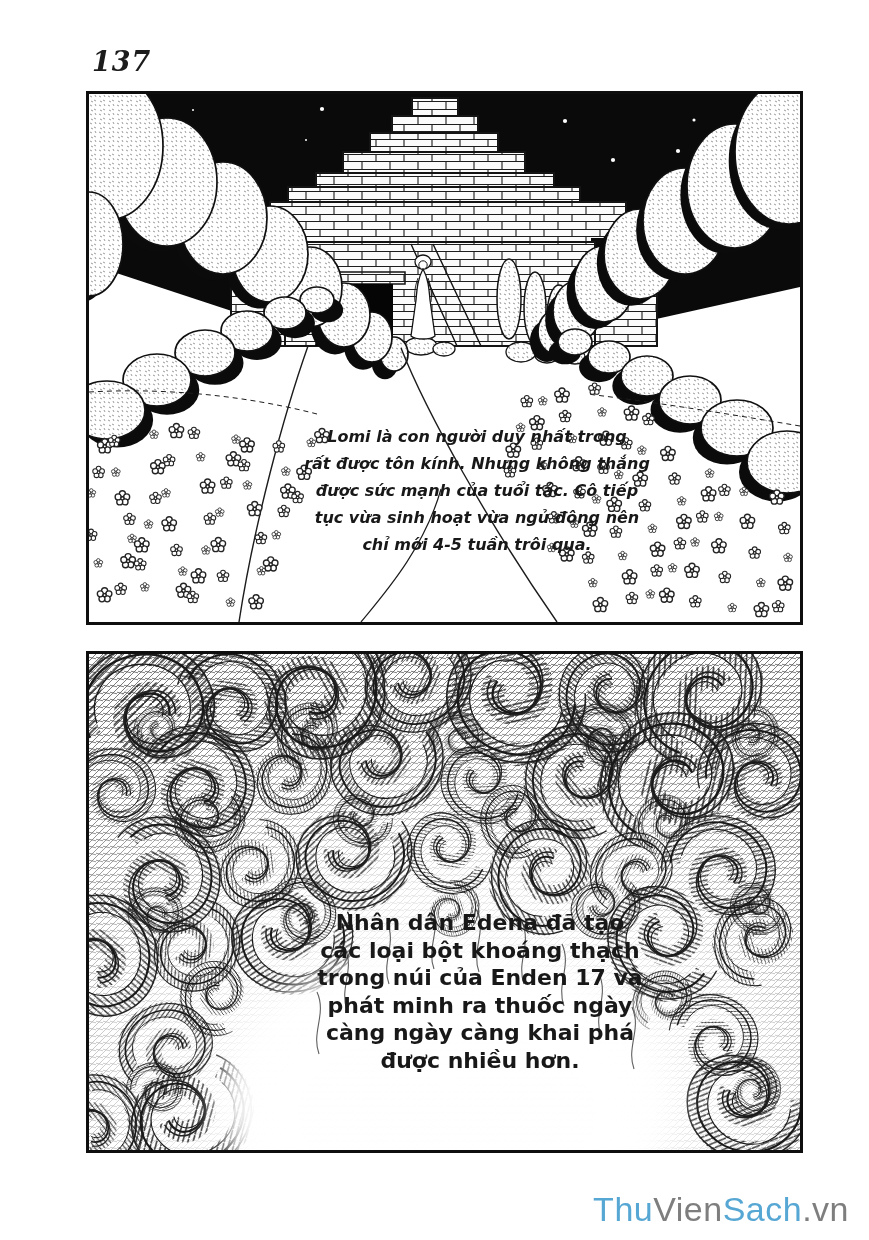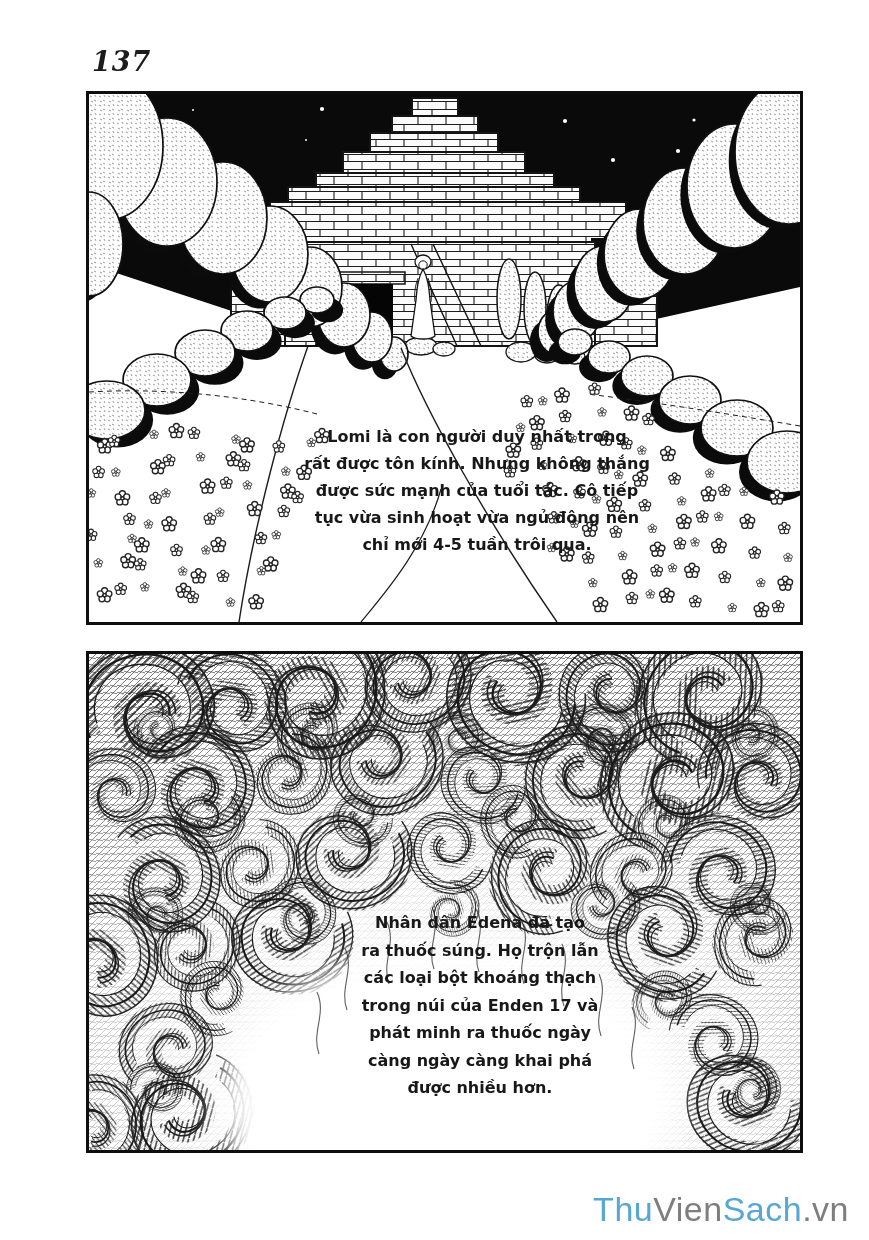--- a/index.html
+++ b/index.html
@@ -14,22 +14,22 @@
   .panel{
     position:absolute;border:3px solid #0e0e0e;background:#fff;overflow:hidden;
   }
   #panel1{left:86px;top:91px;width:711px;height:528px;}
   #panel2{left:86px;top:651px;width:711px;height:496px;}
   .panel svg{position:absolute;left:0;top:0;}
   .caption{
     position:absolute;text-align:center;color:#181818;
     font:700 16px/27px "DejaVu Sans",sans-serif;white-space:nowrap;
   }
-  #cap1{left:204px;top:329px;width:368px;}
-  #cap2{left:226px;top:255px;width:330px;font-size:16px;line-height:27.5px;}
+  #cap1{left:204px;top:329px;width:368px;font-style:italic;}
+  #cap2{left:226px;top:255px;width:330px;font-size:22px;line-height:27.5px;}
   #watermark{
     position:absolute;right:20px;bottom:11px;text-decoration:none;
     font:400 34px "Liberation Sans",sans-serif;letter-spacing:.5px;
   }
   #watermark .b{color:#57a7d4;}
   #watermark .g{color:#7e7e7e;}
 </style>
 </head>
 <body>
 
@@ -677,21 +677,20 @@
         <path d="M475,352 C467,330 483,312 473,290" stroke="#2a2a2a" stroke-width="1.1" fill="none" opacity="0.75"></path>
         <path d="M258,356 C250,334 266,316 256,294" stroke="#2a2a2a" stroke-width="1.1" fill="none" opacity="0.75"></path>
         <path d="M512,382 C504,360 520,342 510,320" stroke="#2a2a2a" stroke-width="1.1" fill="none" opacity="0.75"></path>
         <path d="M230,400 C222,378 238,360 228,338" stroke="#2a2a2a" stroke-width="1.1" fill="none" opacity="0.75"></path>
         <path d="M545,415 C537,393 553,375 543,353" stroke="#2a2a2a" stroke-width="1.1" fill="none" opacity="0.75"></path>
       </g>
   </svg>
 
   <div id="cap2" class="caption">
     <div>Nhân dân Edena đã tạo</div>
-    <div>ra thuốc súng. Họ trộn lẫn</div>
     <div>các loại bột khoáng thạch</div>
     <div>trong núi của Enden 17 và</div>
     <div>phát minh ra thuốc ngày</div>
     <div>càng ngày càng khai phá</div>
     <div>được nhiều hơn.</div>
   </div>
 </div>
 
 <a id="watermark" href="#">
   <span class="b">Thu</span><span class="g">Vien</span><span class="b">Sach</span><span class="g">.vn</span>

